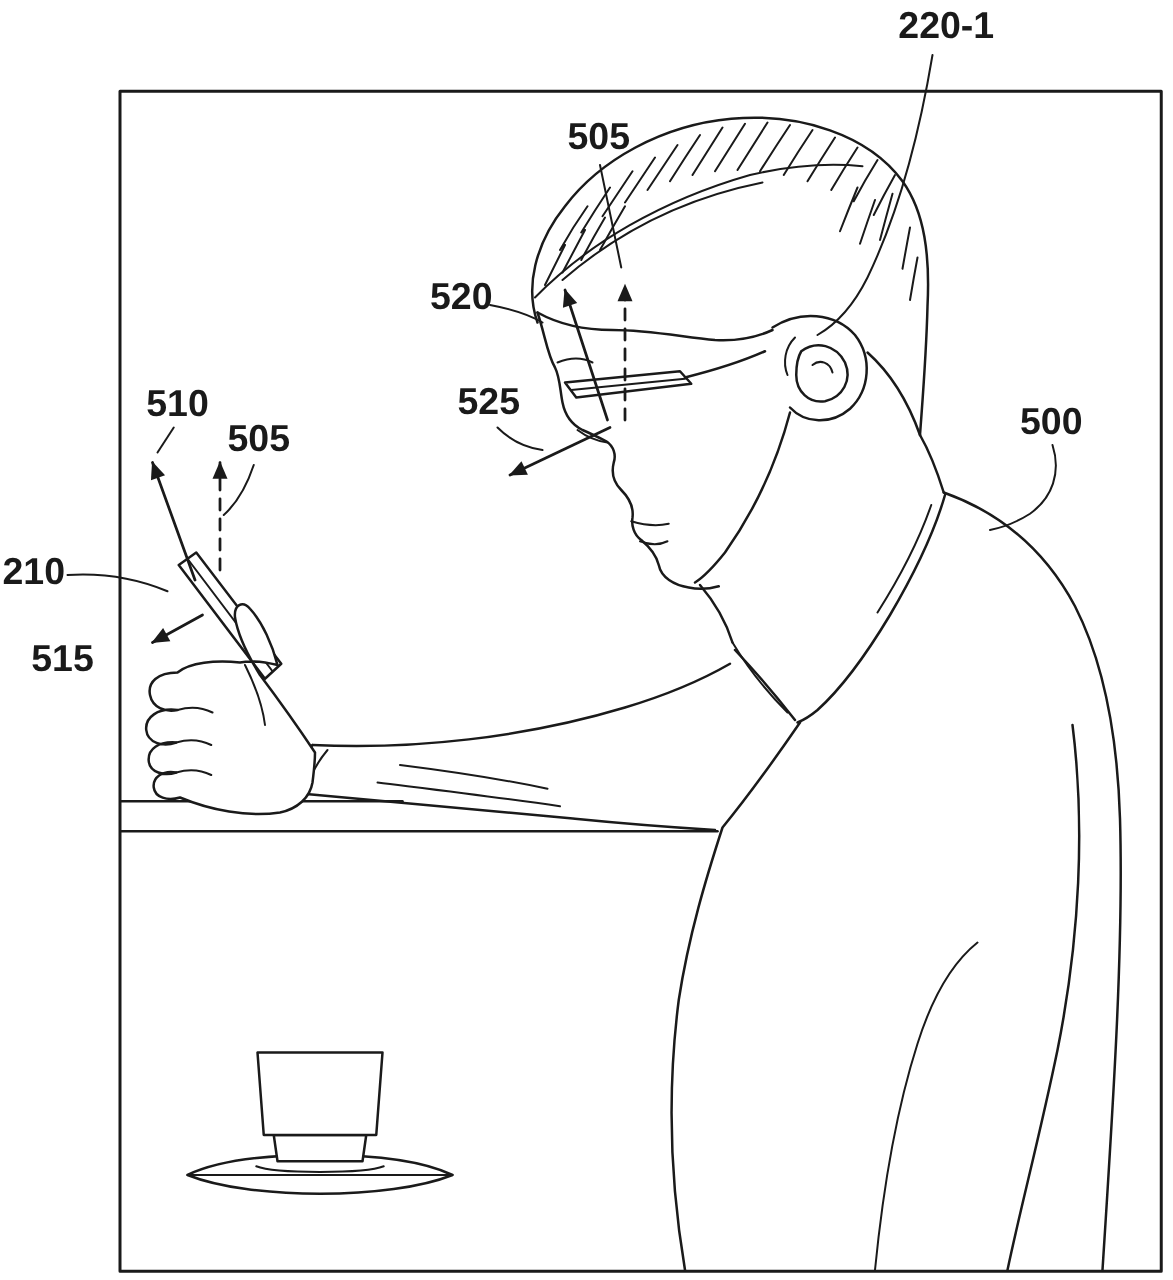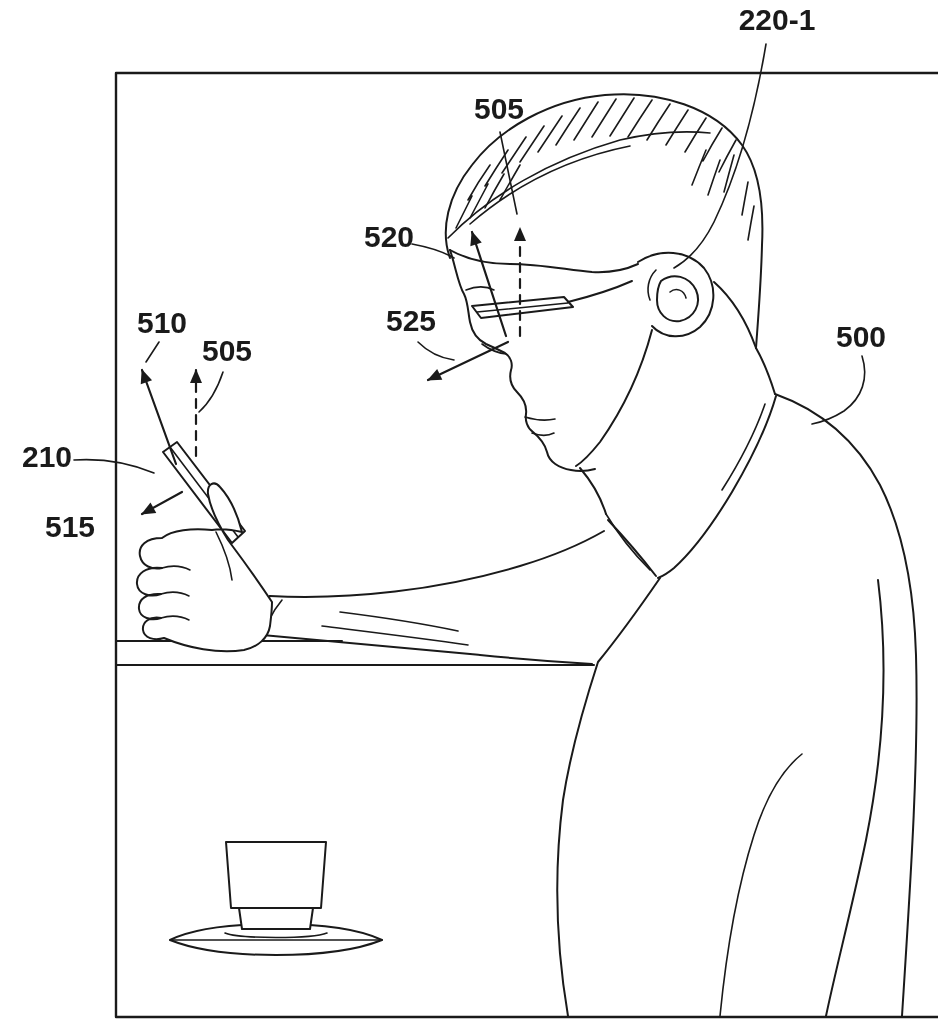--- a/index.html
+++ b/index.html
@@ -3,21 +3,21 @@
 <meta charset="utf-8">
 <style>
   :root { --ink:#1a1a1a; --background:#ffffff; }
   html,body { margin:0; padding:0; }
   body {
     width:938px; height:1024px;
     background:var(--background);
     font-family:"Liberation Sans", sans-serif;
     overflow:hidden;
   }
-  .canvas { position:relative; width:806px; height:1024px; background:var(--background);margin-left:20px; }
+  .canvas { position:relative; width:806px; height:1024px; background:var(--background); }
   svg { display:block; }
   .ink {
     stroke:var(--ink); stroke-width:2; fill:none;
     stroke-linecap:round; stroke-linejoin:round;
   }
   .thin   { stroke-width:1.6; }
   .thick  { stroke-width:2.4; }
   .arrow  { stroke-width:2.2; }
   .dashed { stroke-dasharray:9 7; }
   .wfill  { fill:#ffffff; }

